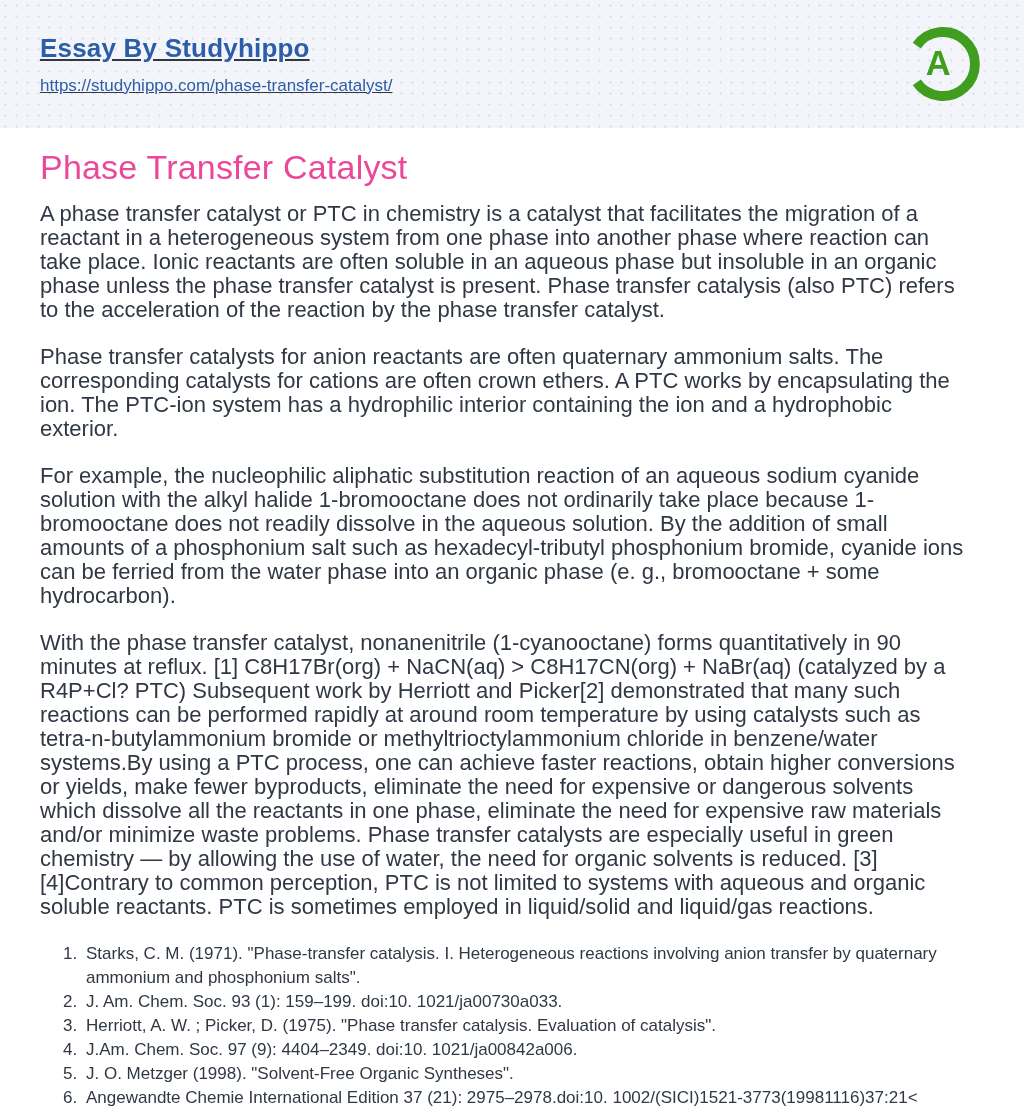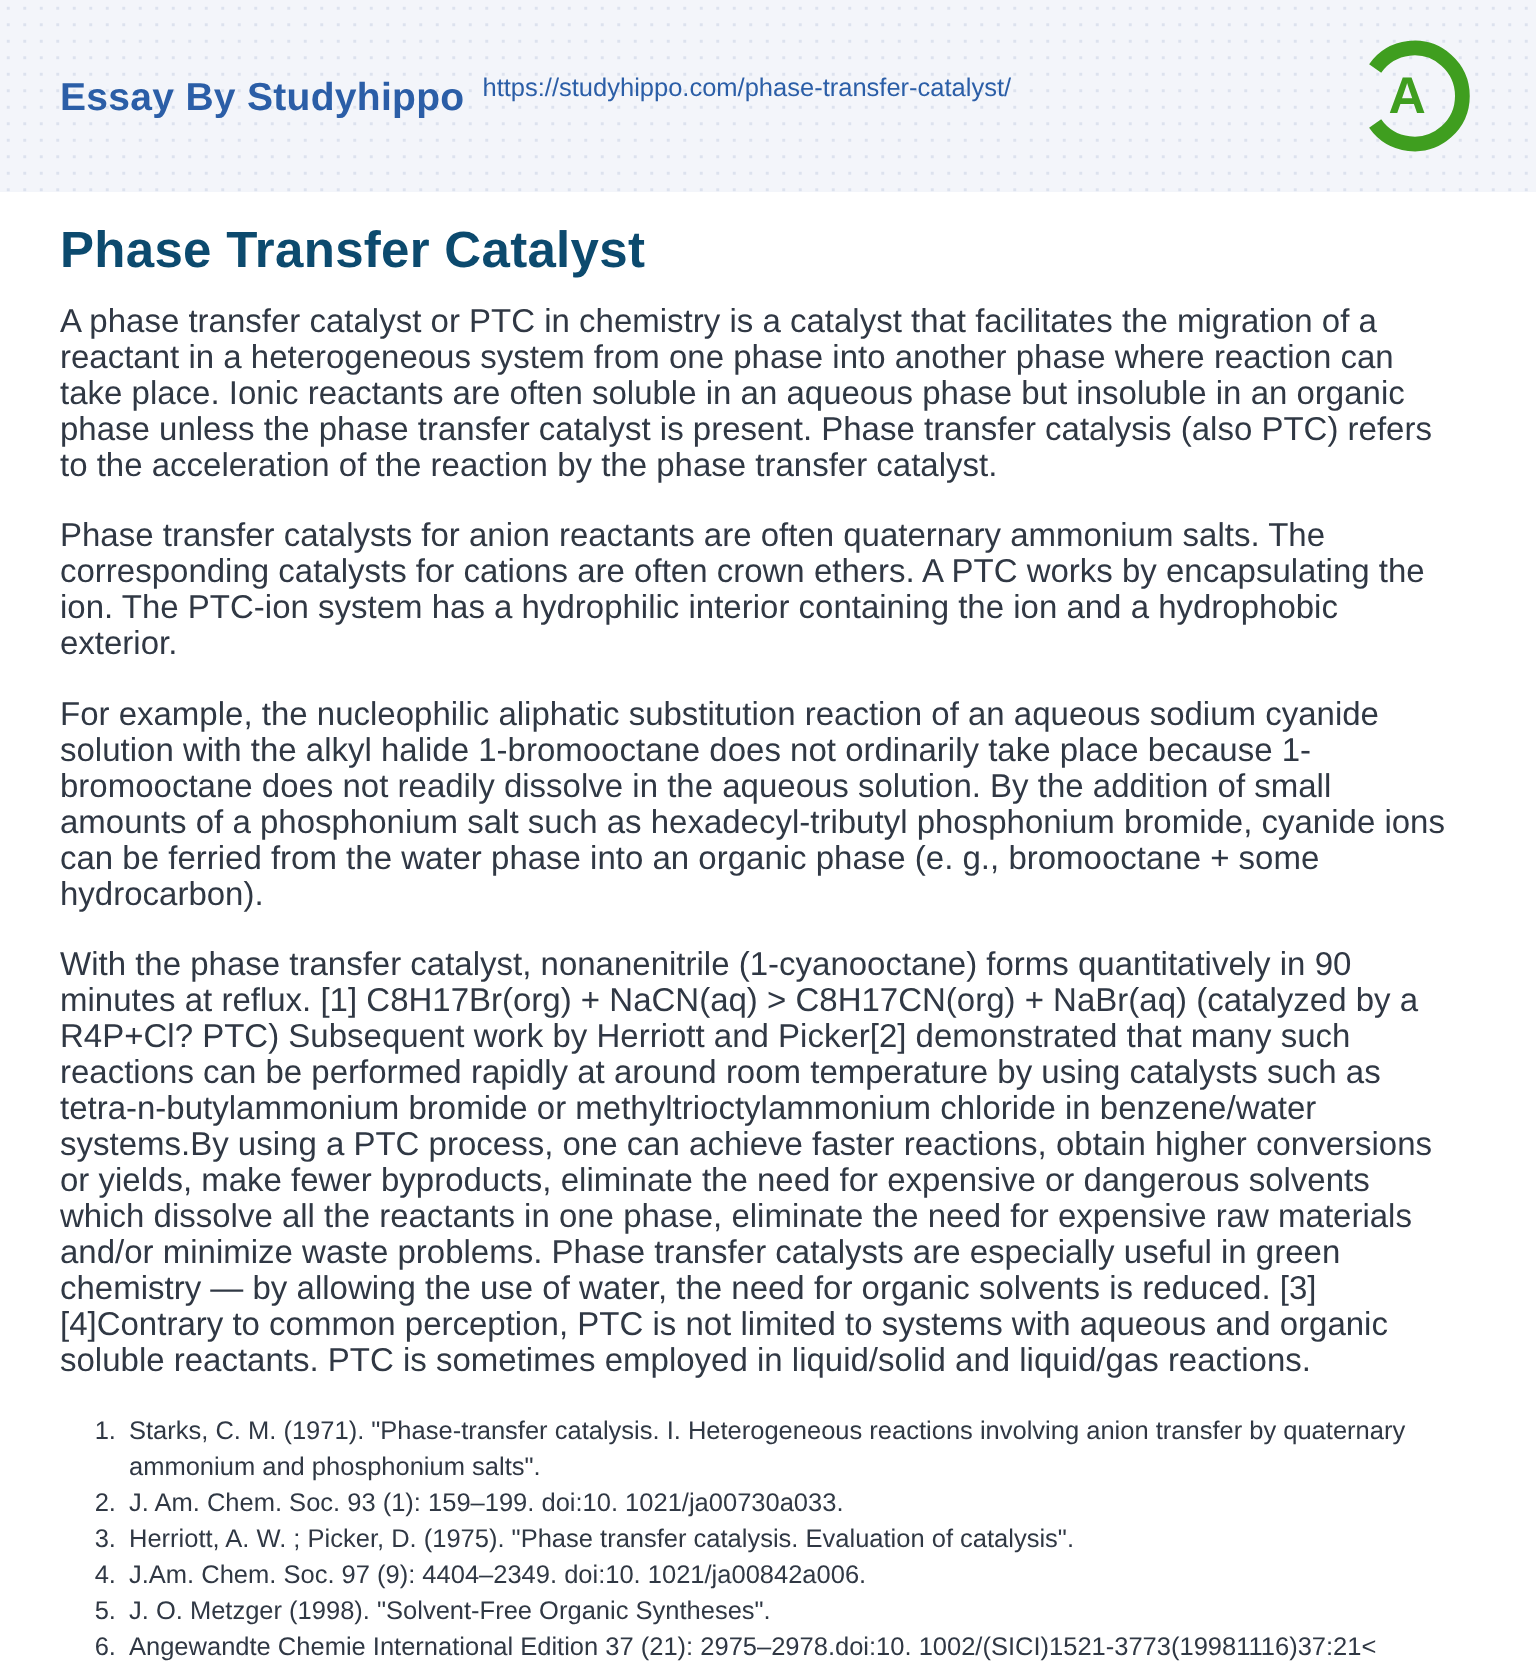--- a/index.html
+++ b/index.html
@@ -14,41 +14,41 @@
   .page-header {
     height: 128px;
     background-color: #f3f5fa;
     background-image: radial-gradient(#dce2ee 1px, transparent 1.2px);
     background-size: 11px 11px;
     display: flex;
     align-items: center;
     justify-content: space-between;
     padding: 0 40px;
   }
-  .header-text { display: flex; flex-direction: row; gap: 12px; }
+  .header-text { display: flex; flex-direction: column; gap: 12px; text-decoration: underline; }
   .site-byline {
     color: #2b5ea7;
     font-size: 26px;
     font-weight: 700;
     letter-spacing: 0.2px;
   }
   .source-url {
     color: #2b5ea7;
     font-size: 17px;
     font-weight: 500;
     text-decoration: none;
   }
   .logo { width: 82px; height: 82px; flex: 0 0 auto; }
   main {
     padding: 20px 50px 0 40px;
   }
   h1.page-title {
-    color: #0c4a6e;
+    color: #ec4899;
     font-size: 34px;
-    font-weight: 700;
+    font-weight: 400;
     line-height: 1.15;
     margin: 0 0 15px 0;
     letter-spacing: 0.2px;
   }
   p.body-para {
     font-size: 22px;
     line-height: 24px;
     margin: 0 0 23px 0;
   }
   ol.refs {

